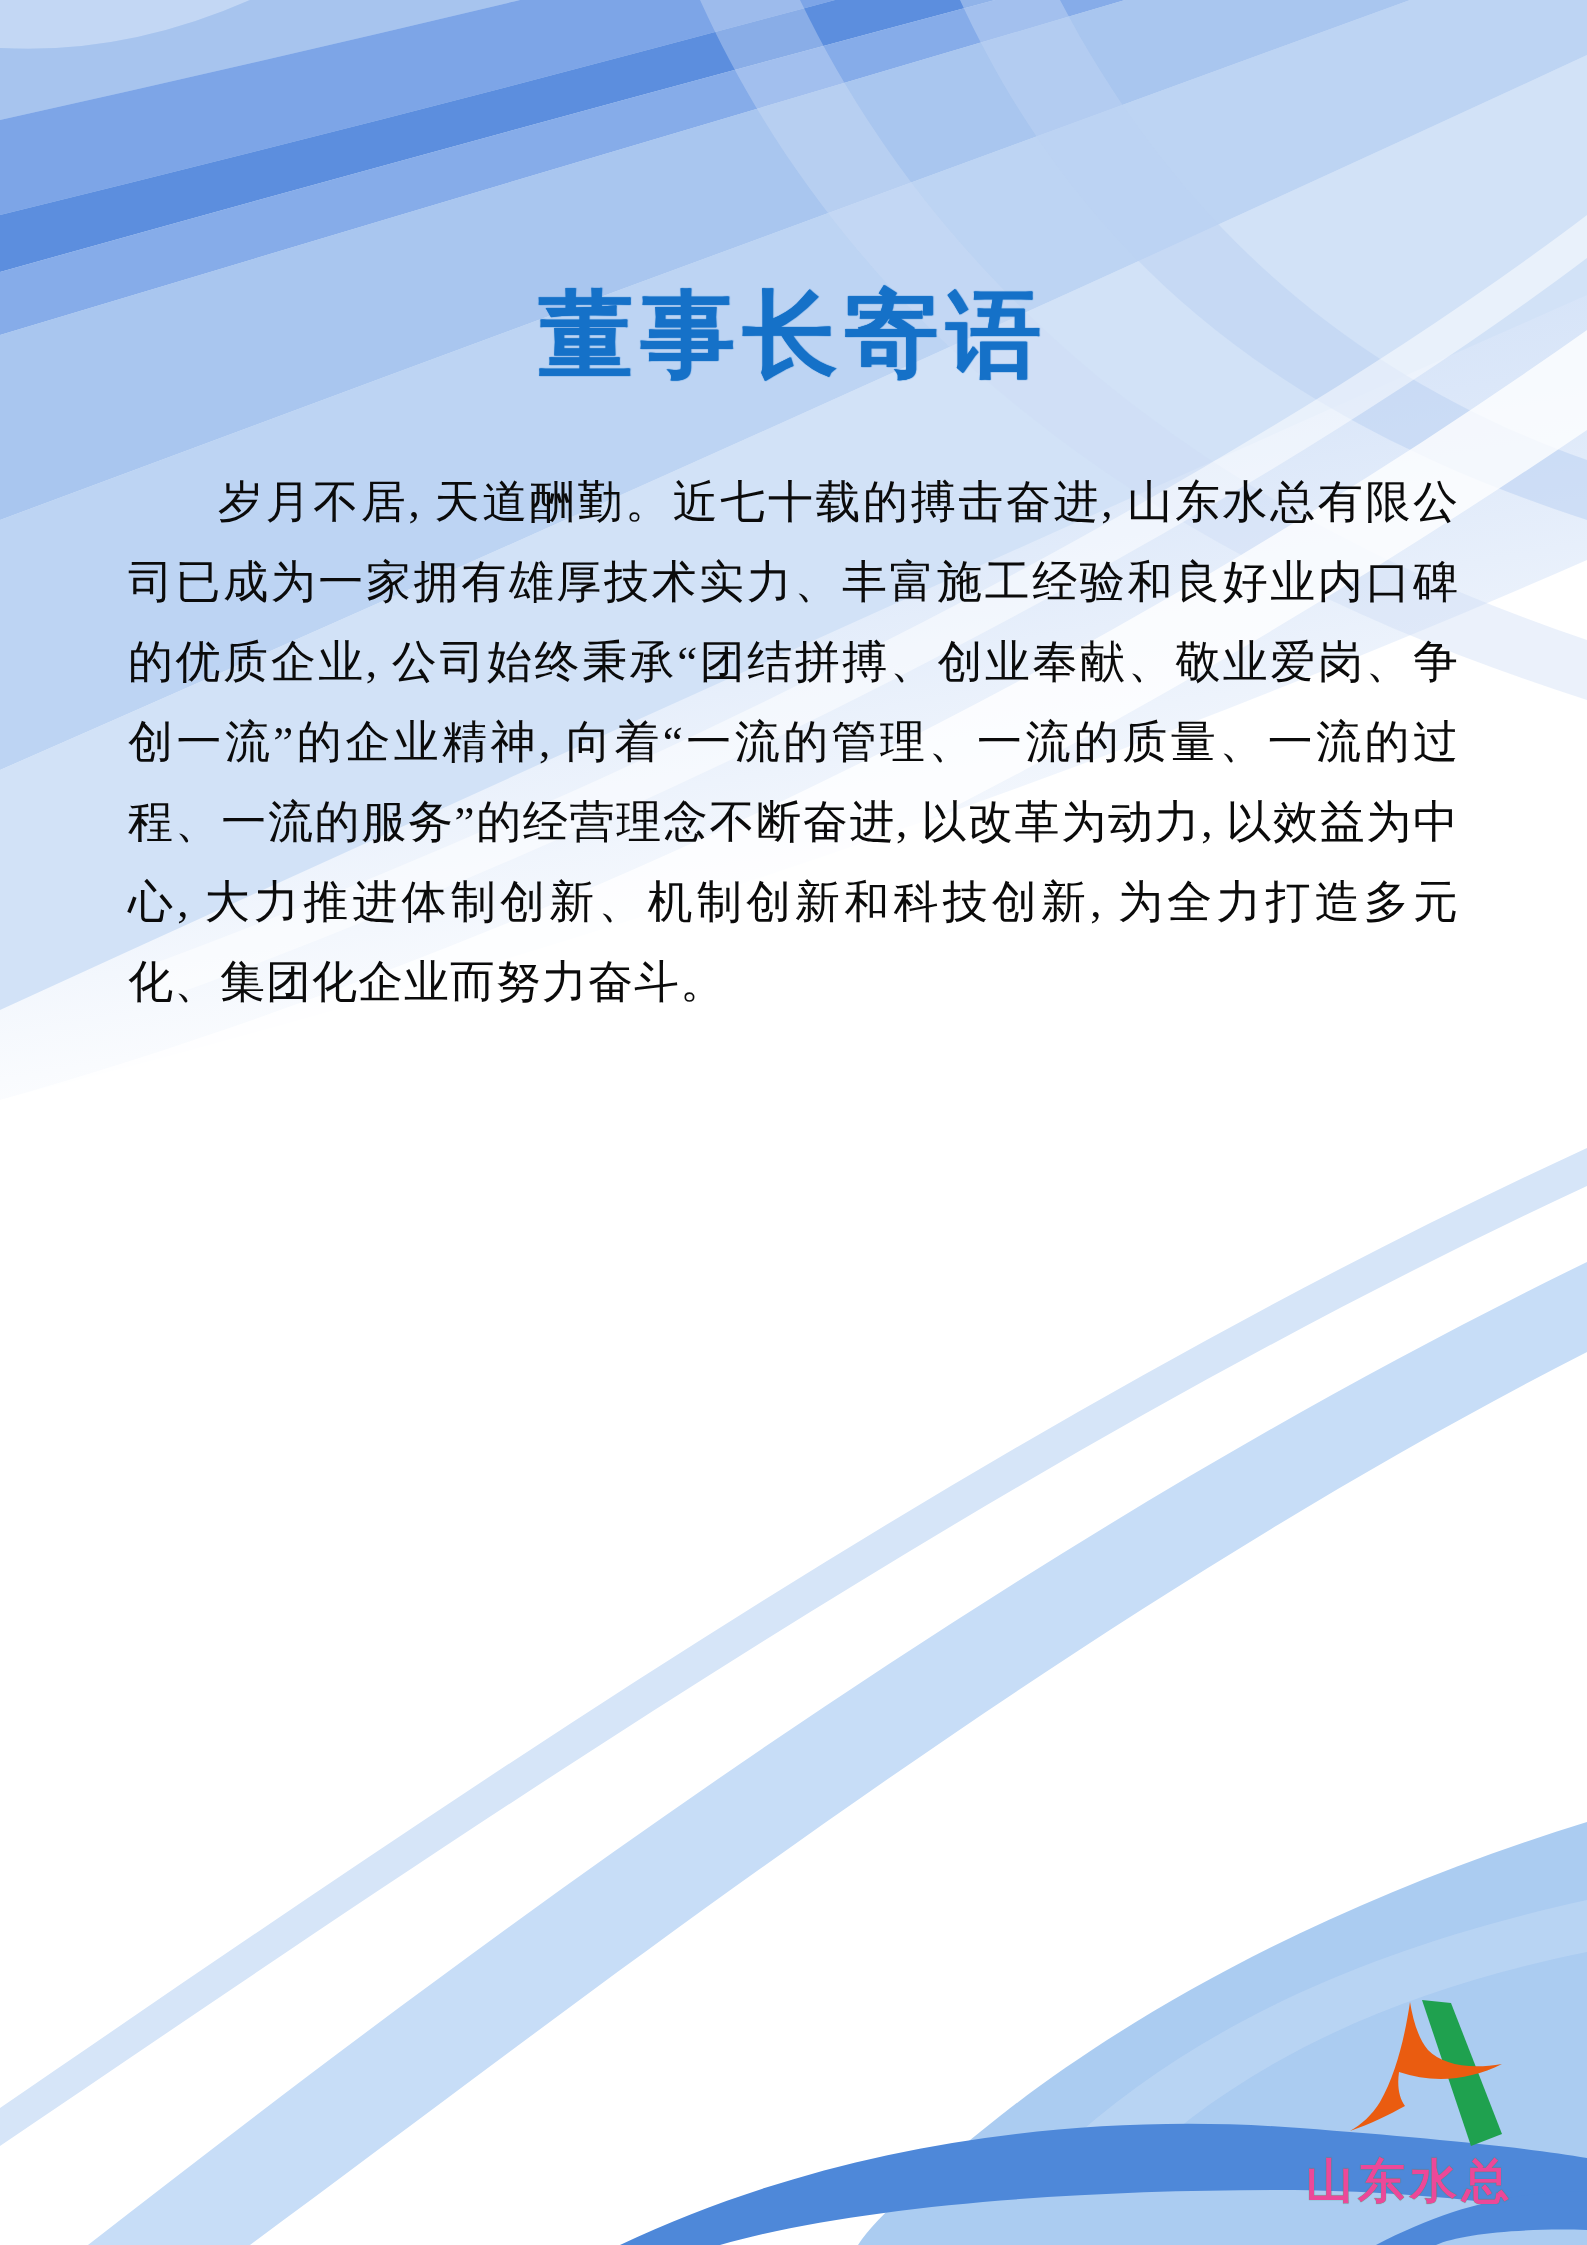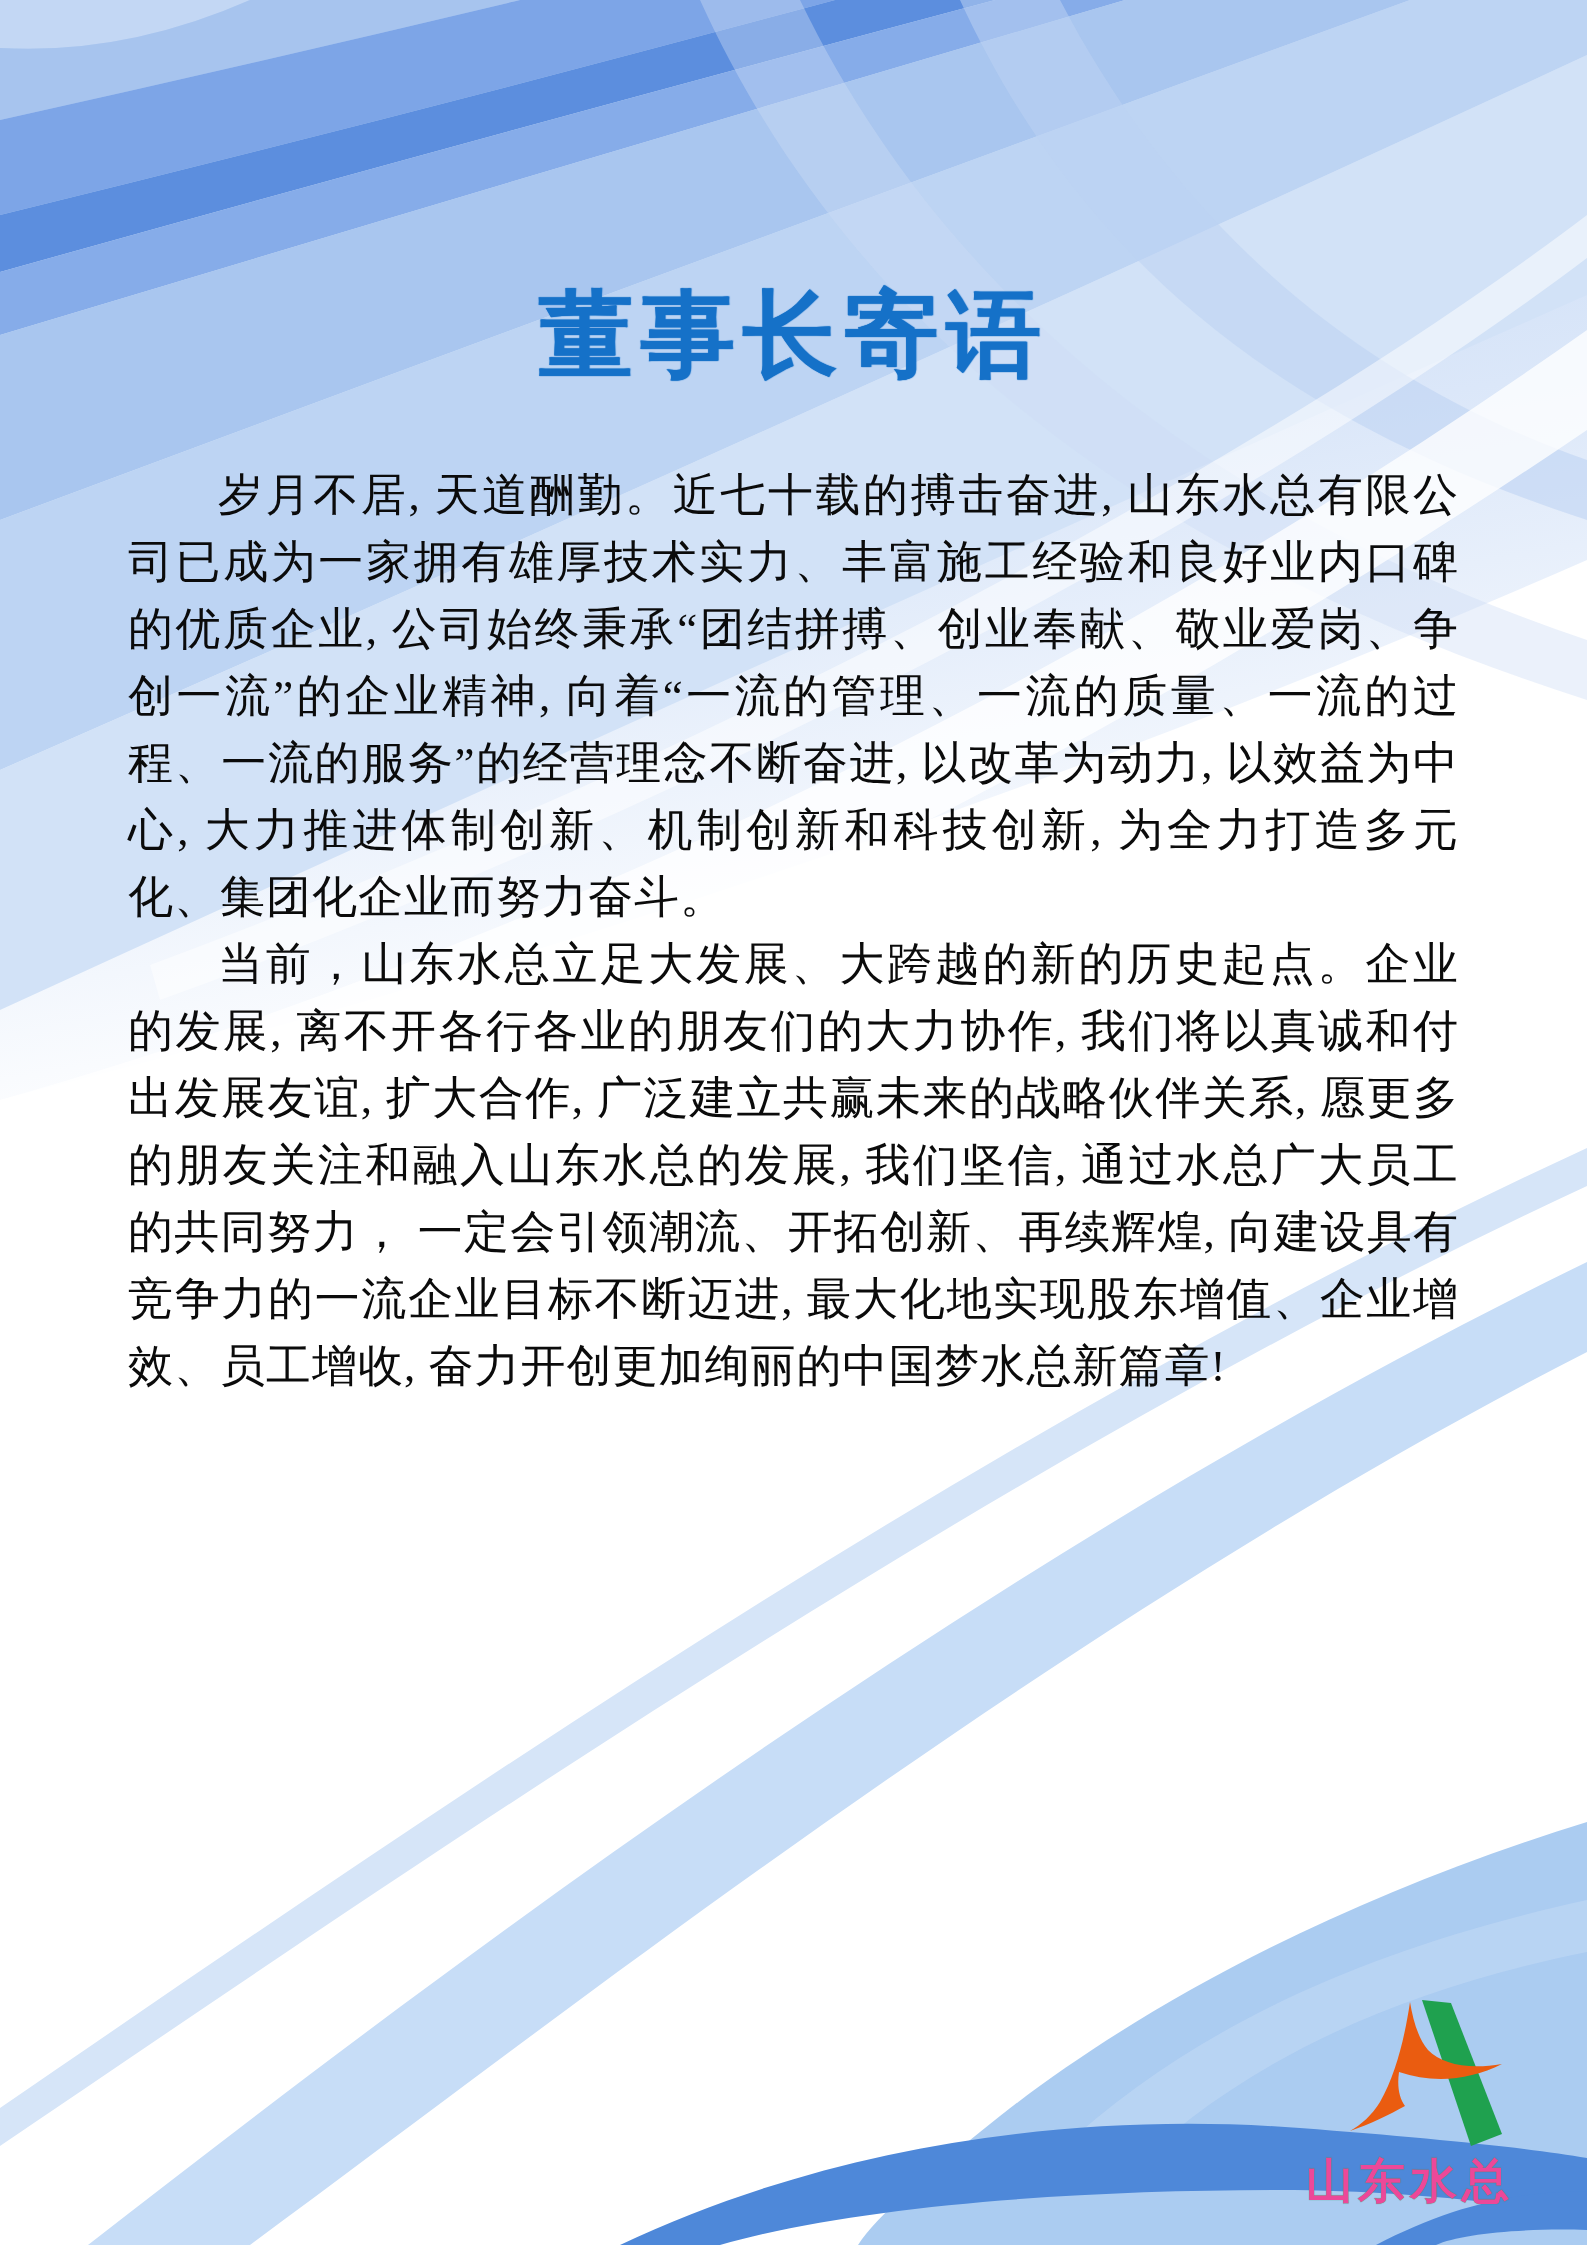--- a/index.html
+++ b/index.html
@@ -21,21 +21,21 @@
     color:#1571c8;
     text-shadow:0 0 1px #1571c8, 1px 0 1px #1571c8;
     font-family:"Liberation Sans","DejaVu Sans",sans-serif;
     margin:0;
   }
   .content{
     position:absolute;
     left:128px;top:462px;width:1331px;
     font-family:"Liberation Serif","DejaVu Serif",serif;
     font-size:45px;
-    line-height:67px;
+    line-height:80px;
     color:#0b0b0b;
     text-align:justify;
     letter-spacing:1px;
   }
   .content p{margin:0;text-indent:2em;}
   .logo{
     position:absolute;
     left:1265px;top:2000px;width:290px;
     text-align:center;
   }
@@ -89,21 +89,20 @@
     <path d="M1587,1900 C1360,1950 1190,2030 1060,2150 L1120,2180 C1240,2060 1400,1990 1587,1952 Z" fill="#c2d8f5" opacity="0.6"></path>
 
     <path d="M620,2245 C820,2150 1060,2110 1300,2128 C1430,2138 1530,2148 1587,2158 L1587,2218 C1500,2200 1380,2190 1280,2190 C1080,2190 860,2205 720,2245 Z" fill="#4e88d9"></path>
     <path d="M1376,2245 C1450,2206 1520,2190 1587,2192 L1587,2230 C1520,2228 1460,2234 1436,2245 Z" fill="#4e88d9"></path>
   </svg>
 
   <h1 class="title">董事长寄语</h1>
 
   <div class="content">
     <p>岁月不居, 天道酬勤。近七十载的搏击奋进, 山东水总有限公司已成为一家拥有雄厚技术实力、丰富施工经验和良好业内口碑的优质企业, 公司始终秉承“团结拼搏、创业奉献、敬业爱岗、争创一流”的企业精神, 向着“一流的管理、一流的质量、一流的过程、一流的服务”的经营理念不断奋进, 以改革为动力, 以效益为中心, 大力推进体制创新、机制创新和科技创新, 为全力打造多元化、集团化企业而努力奋斗。</p>
-    <p>当前，山东水总立足大发展、大跨越的新的历史起点。企业的发展, 离不开各行各业的朋友们的大力协作, 我们将以真诚和付出发展友谊, 扩大合作, 广泛建立共赢未来的战略伙伴关系, 愿更多的朋友关注和融入山东水总的发展, 我们坚信, 通过水总广大员工的共同努力， 一定会引领潮流、开拓创新、再续辉煌, 向建设具有竞争力的一流企业目标不断迈进, 最大化地实现股东增值、企业增效、员工增收, 奋力开创更加绚丽的中国梦水总新篇章!</p>
   </div>
 
   <div class="logo">
     <svg class="logo-mark" width="165" height="148" viewBox="0 0 165 148" aria-hidden="true">
 
       <polygon points="80,0 109,3 160,134 129,146" fill="#1fa14f"></polygon>
 
       <path d="M68,2 C63,36 54,74 38,102 C30,115 19,125 8,131 C28,124 47,115 63,106 C57,98 55,86 57,72 C92,84 128,80 160,64 C126,70 100,64 86,50 C76,38 71,20 68,2 Z" fill="#ea5c10"></path>
     </svg>
     <div class="logo-text">山东水总</div>

